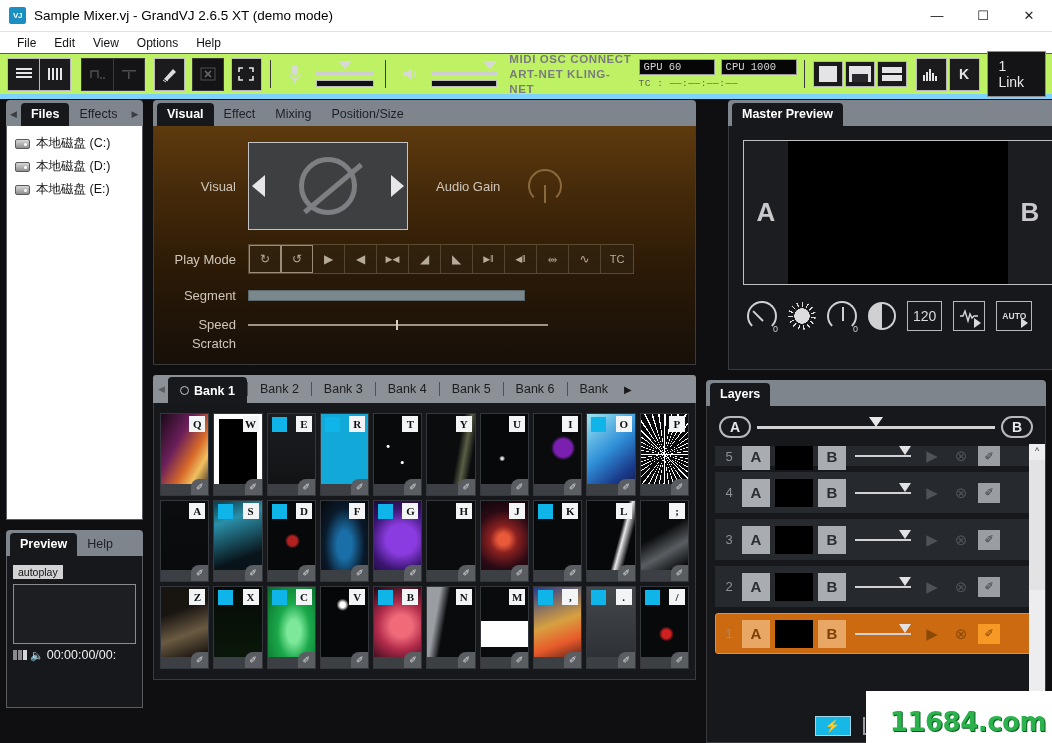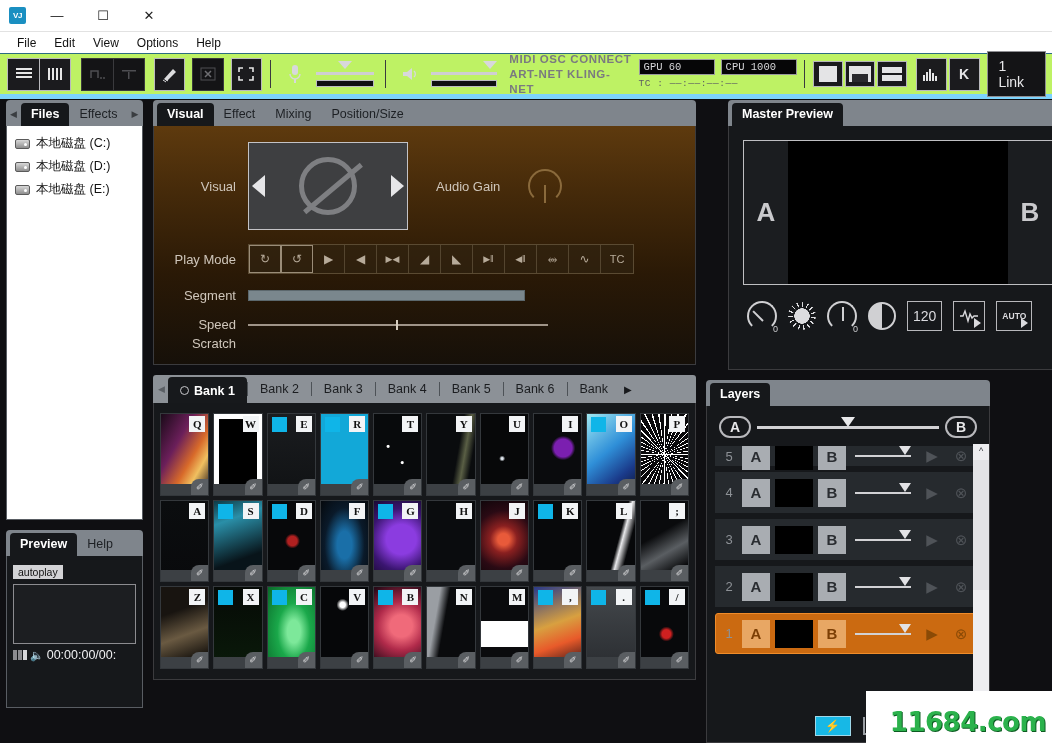--- a/index.html
+++ b/index.html
@@ -339,21 +339,21 @@
     justify-content: center; font-size: 14px; padding: 0 5px; position: relative;
   }
   .sqbtn.auto { font-size: 8.5px; font-weight: bold; }
   .sqbtn .tri {
     position: absolute; right: 3px; bottom: 2px; width:0;height:0;
     border-top: 5px solid transparent; border-bottom: 5px solid transparent;
     border-left: 7px solid #dadade;
   }
 
   .layers-panel {
-    position: absolute; left: 706px; top: 280px; width: 284px; height: 363px;
+    position: absolute; left: 706px; top: 280px; width: 340px; height: 363px;
   }
   .layers-body {
     background: #16181b; border: 1px solid #3b3b3e; border-top: none;
     height: 337px; padding: 10px 8px 0; position: relative;
   }
   .crossfader { display: flex; align-items: center; gap: 6px; padding: 0 4px 8px; }
   .ab-pill {
     width: 32px; height: 22px; border: 2px solid #b9b9bd; border-radius: 11px;
     color: #e8e8ea; font-size: 14px; font-weight: bold;
     display: flex; align-items: center; justify-content: center;
@@ -442,20 +442,21 @@
   .wm-box {
     position: absolute; right: 0; bottom: 0; width: 186px; height: 52px;
     background: #fff;
   }
 </style>
 </head>
 <body>
 
 <div class="titlebar">
   <div class="title-icon">VJ</div>
+  <div class="title-text">Sample Mixer.vj - GrandVJ 2.6.5 XT (demo mode)</div>
   <div class="win-btns">
     <div class="win-btn">—</div>
     <div class="win-btn">☐</div>
     <div class="win-btn">✕</div>
   </div>
 </div>
 
 <div class="menubar">
   <div class="menu-item">File</div>
   <div class="menu-item">Edit</div>

